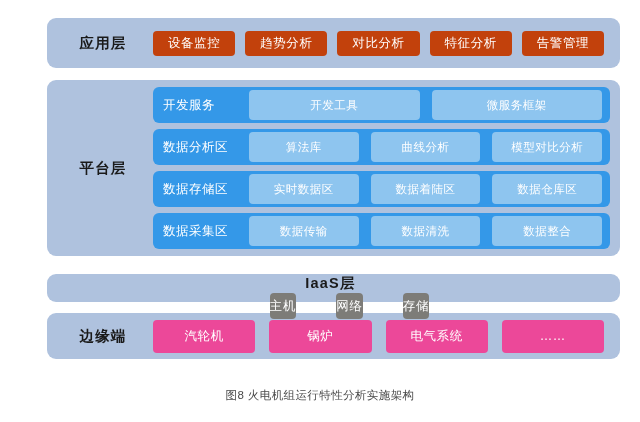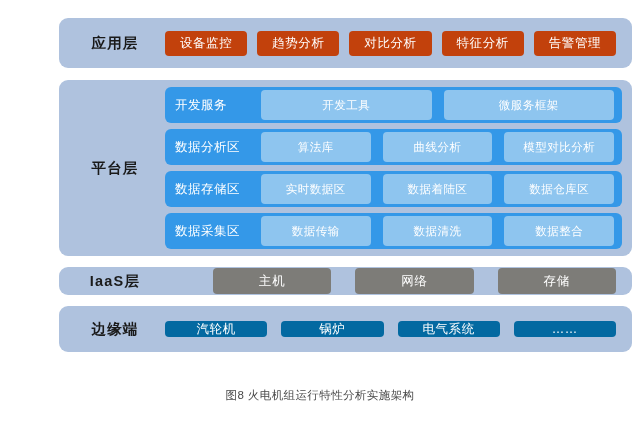--- a/index.html
+++ b/index.html
@@ -10,21 +10,21 @@
   body {
     width: 640px;
     height: 422px;
     position: relative;
     font-family: "Liberation Sans", "DejaVu Sans", sans-serif;
     overflow: hidden;
   }
 
   #diagram {
     position: absolute;
-    left: 59px;
+    left: 47px;
     top: 18px;
     width: 573px;
   }
 
   .panel {
     background: #afc2de;
     border-radius: 9px;
     display: flex;
     align-items: center;
     box-sizing: border-box;
@@ -121,33 +121,34 @@
     font-size: 11.5px;
     letter-spacing: 0.5px;
     display: flex;
     align-items: center;
     justify-content: center;
     white-space: nowrap;
   }
 
   
   #iaas-layer {
-    margin-top: 11px;
+    margin-top: 18px;
     height: 28px;
     padding: 0 12px 0 0;
+    flex-direction: column;
   }
   #iaas-layer .panel-label {
     width: 100px;
     margin-left: 6px;
   }
   #iaas-layer .btn-row {
     flex: 1 1 auto;
     display: flex;
     justify-content: space-between;
-    gap: 24px;
+    gap: 40px;
     padding-right: 4px;
     padding-left: 48px;
   }
   .iaas-btn {
     flex: 1 1 0;
     height: 26px;
     background: #7d7c78;
     border-radius: 4px;
     color: #ffffff;
     font-size: 12.5px;
@@ -170,22 +171,22 @@
   }
   #edge-layer .btn-row {
     flex: 1 1 auto;
     display: flex;
     justify-content: space-between;
     gap: 14px;
     padding-right: 4px;
   }
   .edge-btn {
     flex: 1 1 0;
-    height: 16px;
-    background: #0369a1;
+    height: 33px;
+    background: #ec4899;
     border-radius: 4px;
     color: #ffffff;
     font-size: 12.5px;
     letter-spacing: 0.6px;
     display: flex;
     align-items: center;
     justify-content: center;
     white-space: nowrap;
   }
 

